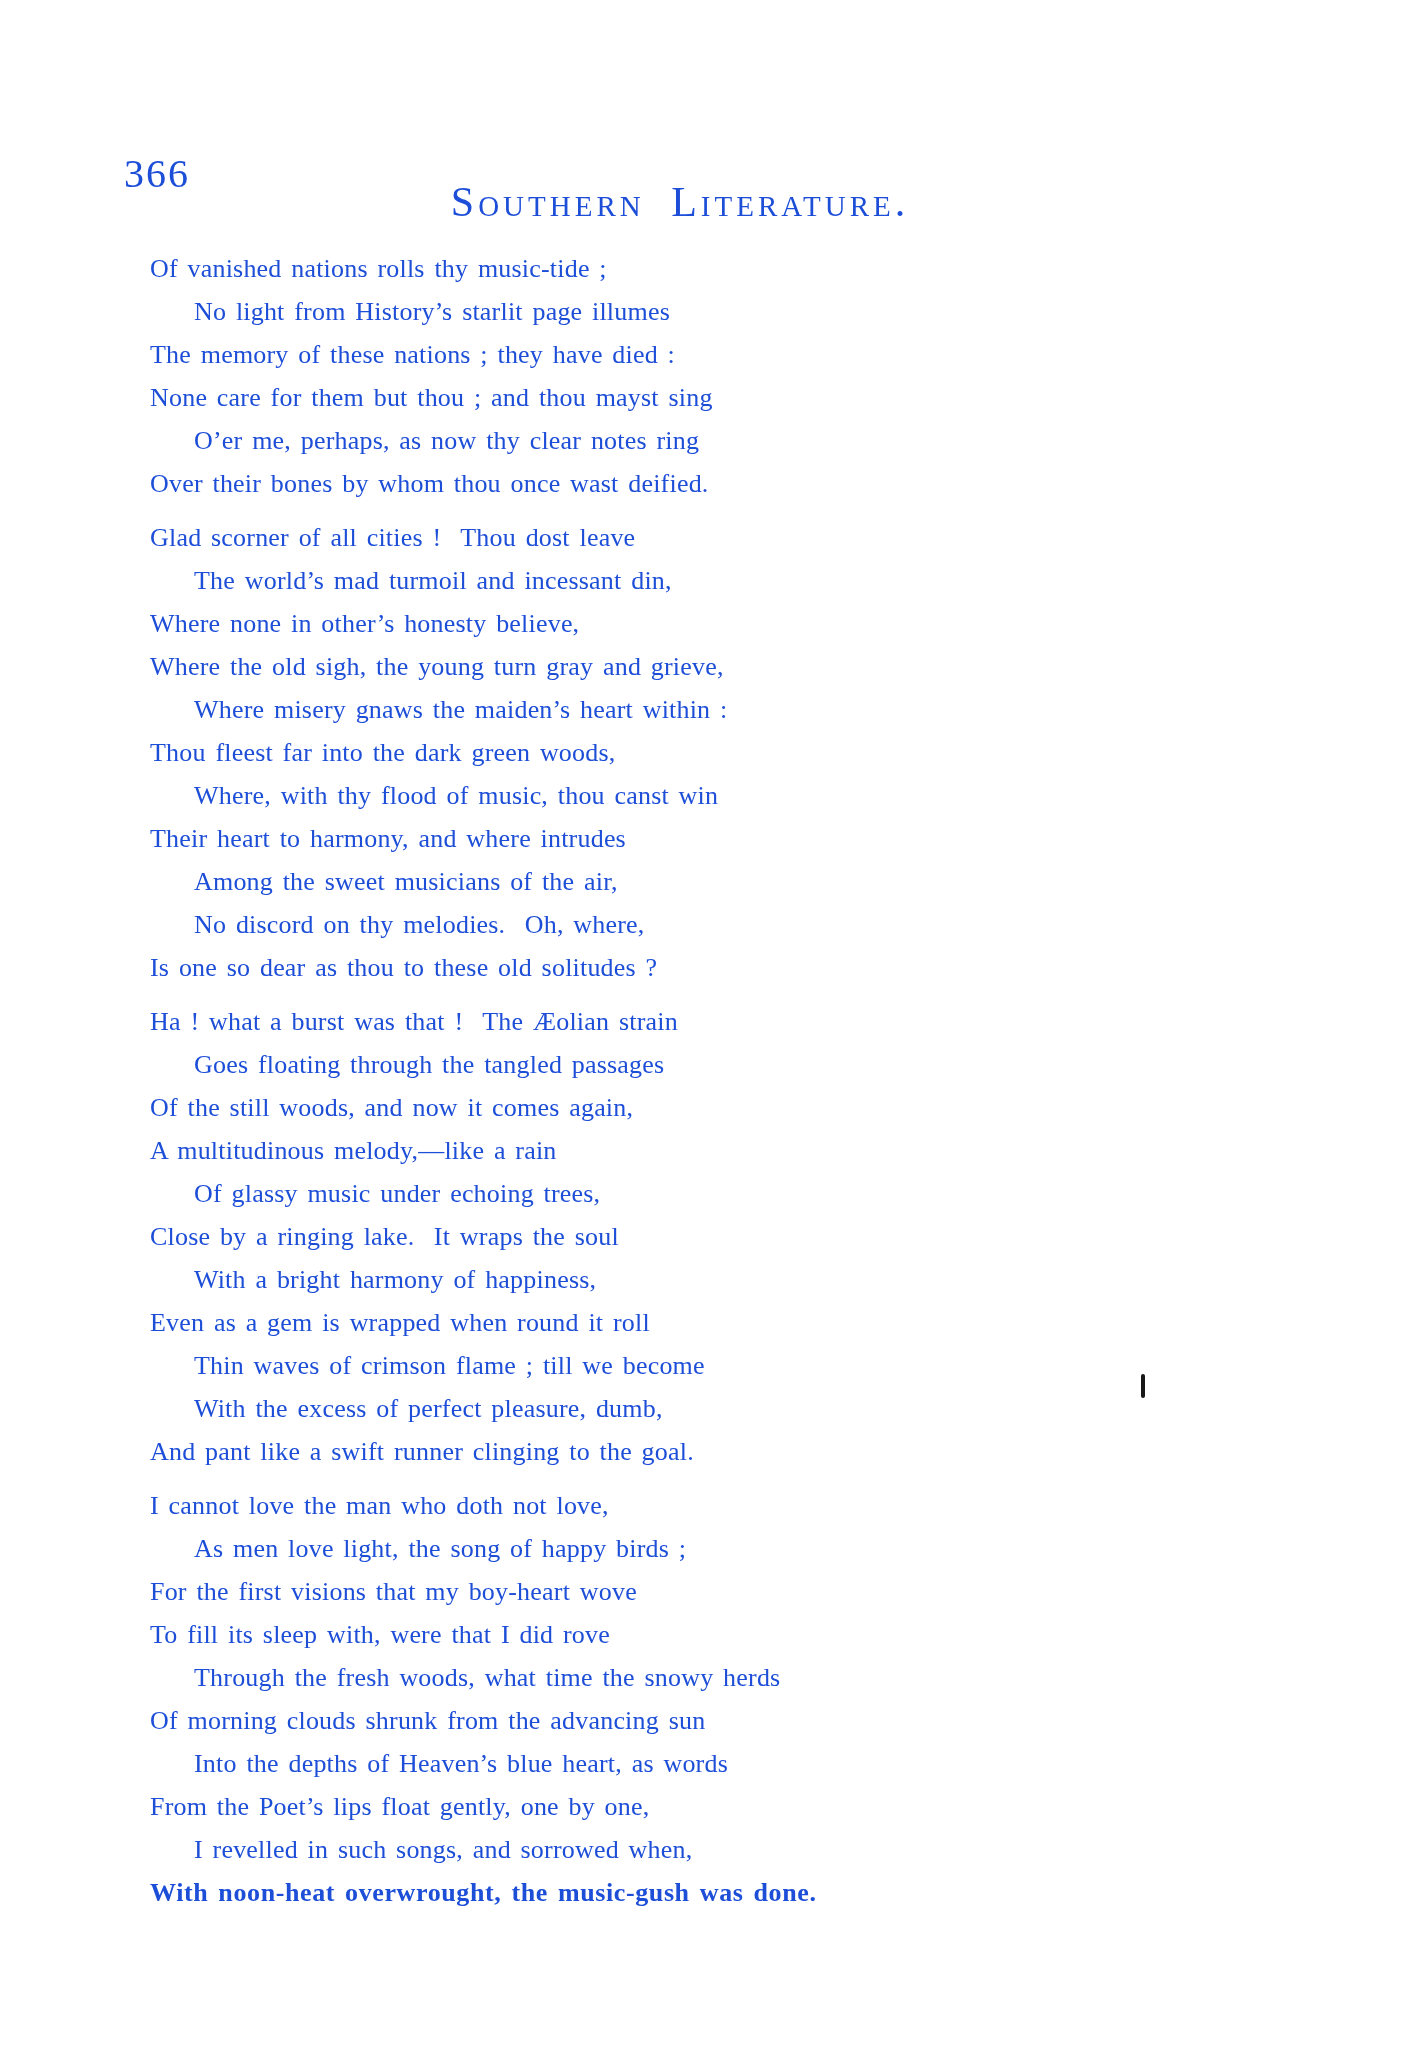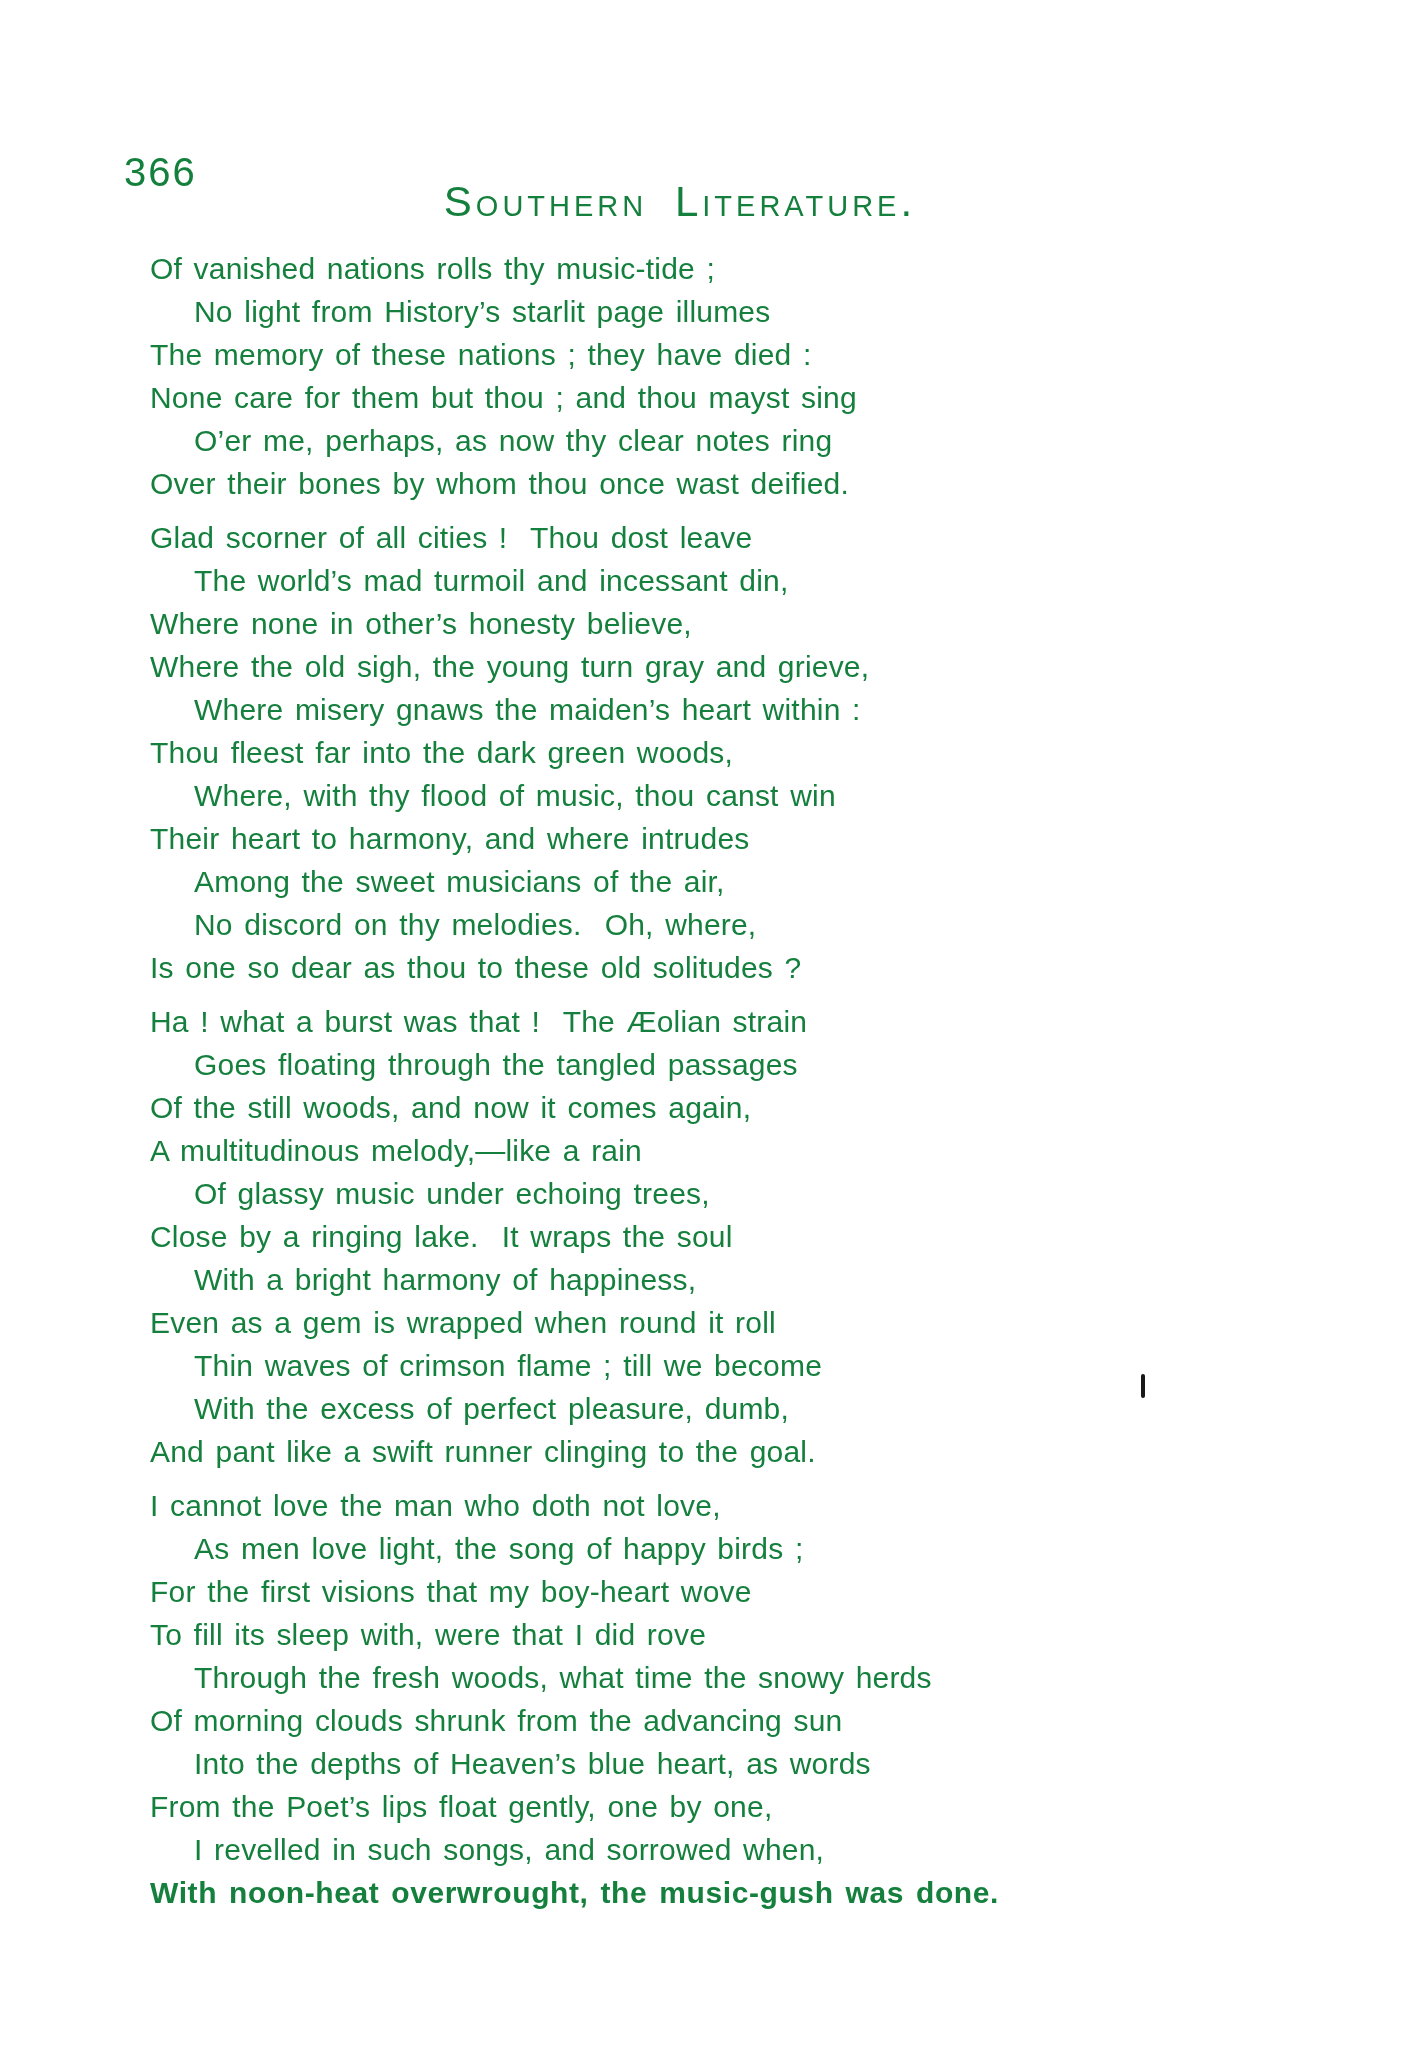--- a/index.html
+++ b/index.html
@@ -1,22 +1,22 @@
 <!DOCTYPE html>
 <html><head>
 <meta charset="utf-8">
 <style>
   html, body { margin: 0; padding: 0; background: #ffffff; }
   .page {
     position: relative;
     width: 1419px;
     height: 2064px;
     background: #ffffff;
-    color: #15803d;
-    font-family: Liberation Sans, sans-serif;
+    color: #1d4ed8;
+    font-family: Liberation Serif, serif;
     overflow: hidden;
   }
   .pagenum {
     position: absolute;
     left: 124px;
     top: 150px;
     font-size: 40px;
     letter-spacing: 2px;
   }
   .running-title {
@@ -29,21 +29,21 @@
     font-size: 42px;
     letter-spacing: 4px;
     word-spacing: 12px;
     margin-top: 30px;
   }
   .poem {
     position: absolute;
     left: 150px;
     top: 247px;
     width: 1150px;
-    font-size: 30px;
+    font-size: 26px;
     letter-spacing: 0.2px;
     word-spacing: 3px;
   }
   .stanza { margin-bottom: 11px; }
   .line {
     white-space: pre-wrap;
     line-height: 43px;
     height: 43px;
   }
   .line.indent { padding-left: 44px; }

